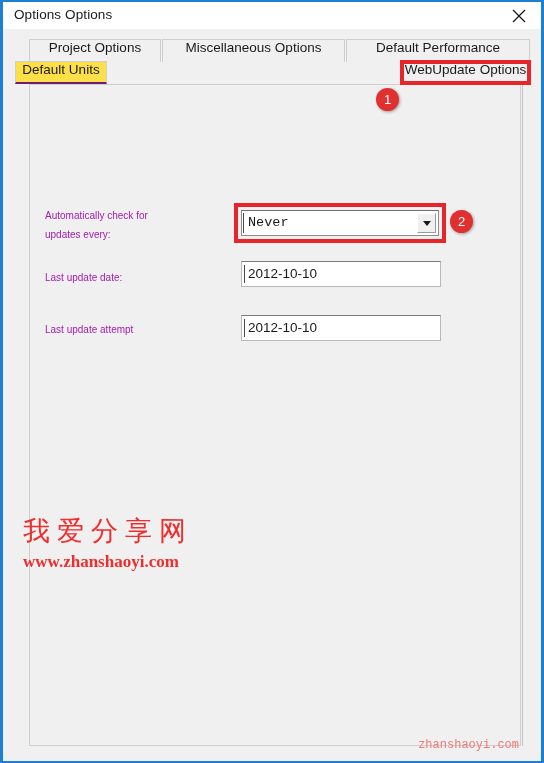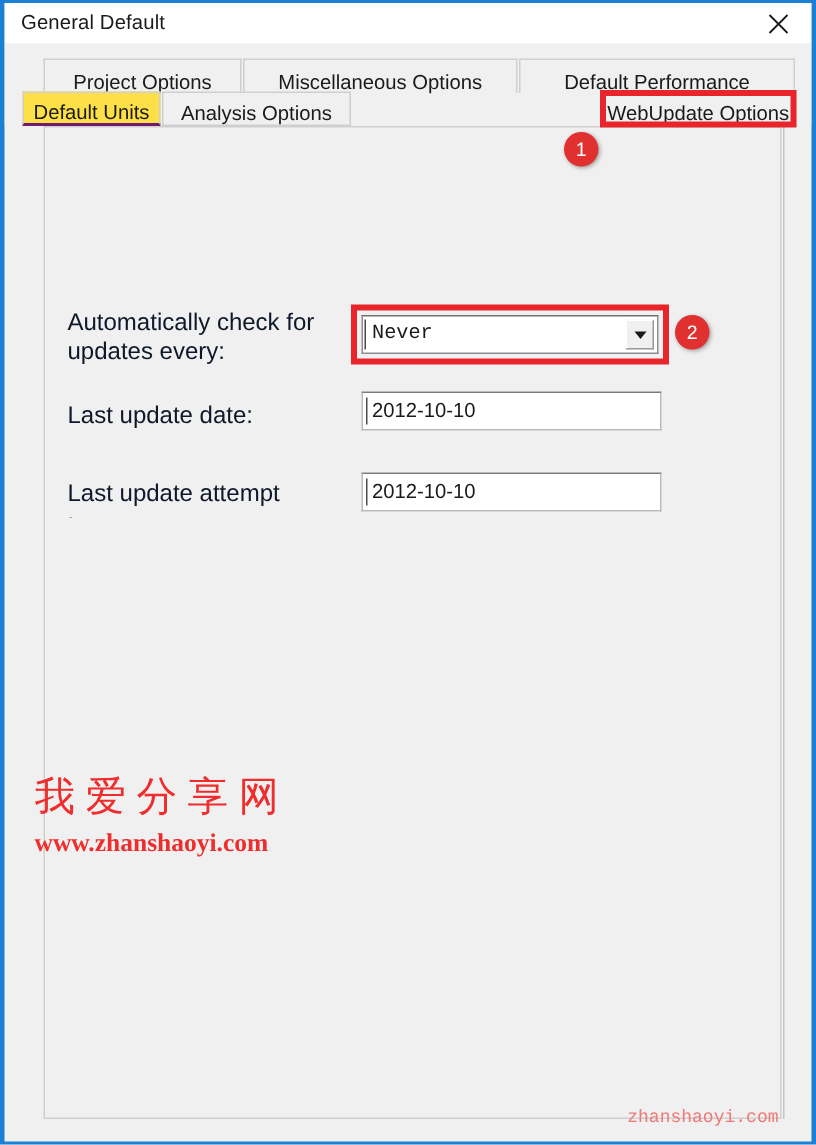--- a/index.html
+++ b/index.html
@@ -78,21 +78,21 @@
 
   .tab {
     position: absolute;
     top: 0;
     height: 23px;
     box-sizing: border-box;
     background: #f0f0f0;
     border: 1px solid #cfcfcf;
     border-bottom: none;
     display: flex;
-    align-items: flex-end;
+    align-items: flex-start;
     justify-content: center;
     font-size: 13.5px;
     color: #1a1a1a;
     white-space: nowrap;
     cursor: default;
   }
   .tab.row-bot-tab {
     border-bottom: 1px solid #cfcfcf;
   }
   .tab.selected {
@@ -118,22 +118,22 @@
     left: 519px;
     top: 82px;
     width: 1px;
     height: 662px;
     background: #c4c4c4;
   }
 
   
   .form-label {
     position: absolute;
-    font-size: 16px;
-    color: #0f172a;
+    font-size: 10px;
+    color: #a21caf;
     line-height: 19px;
     white-space: pre-line;
   }
   #label-auto-check   { left: 42px; top: 204px; width: 185px; }
   #label-last-date    { left: 42px; top: 266px; width: 185px; }
   #label-last-attempt { left: 42px; top: 318px; width: 185px; height: 25px; overflow: hidden; }
 
   
   #dropdown-combo {
     position: absolute;
@@ -276,21 +276,21 @@
     color: #f07878;
     white-space: nowrap;
   }
 </style>
 </head>
 <body>
 
 <div id="window">
 
   <div id="titlebar">
-    <div id="title-text">General Default</div>
+    <div id="title-text">Options Options</div>
     <div id="close-button">
       <svg width="14" height="14" viewBox="0 0 14 14" aria-hidden="true">
         <line x1="1" y1="1" x2="13" y2="13" stroke="#1a1a1a" stroke-width="1.2"></line>
         <line x1="13" y1="1" x2="1" y2="13" stroke="#1a1a1a" stroke-width="1.2"></line>
       </svg>
     </div>
   </div>
 
   <div id="tabstrip">
 
@@ -303,23 +303,20 @@
       </div>
       <div class="tab" style="left:343px;width:184px;">
         <span>Default Performance</span>
       </div>
     </div>
 
     <div class="tabrow row-bot">
       <div class="tab row-bot-tab selected" style="left:12px;width:92px;">
         <span>Default Units</span>
       </div>
-      <div class="tab row-bot-tab" style="left:105px;width:126px;">
-        <span>Analysis Options</span>
-      </div>
       <div class="tab row-bot-tab" style="left:397px;width:131px;">
         <span>WebUpdate Options</span>
       </div>
     </div>
   </div>
 
   <div id="content-panel"></div>
   <div id="right-divider"></div>
 
   <div class="form-label" id="label-auto-check">Automatically check for

